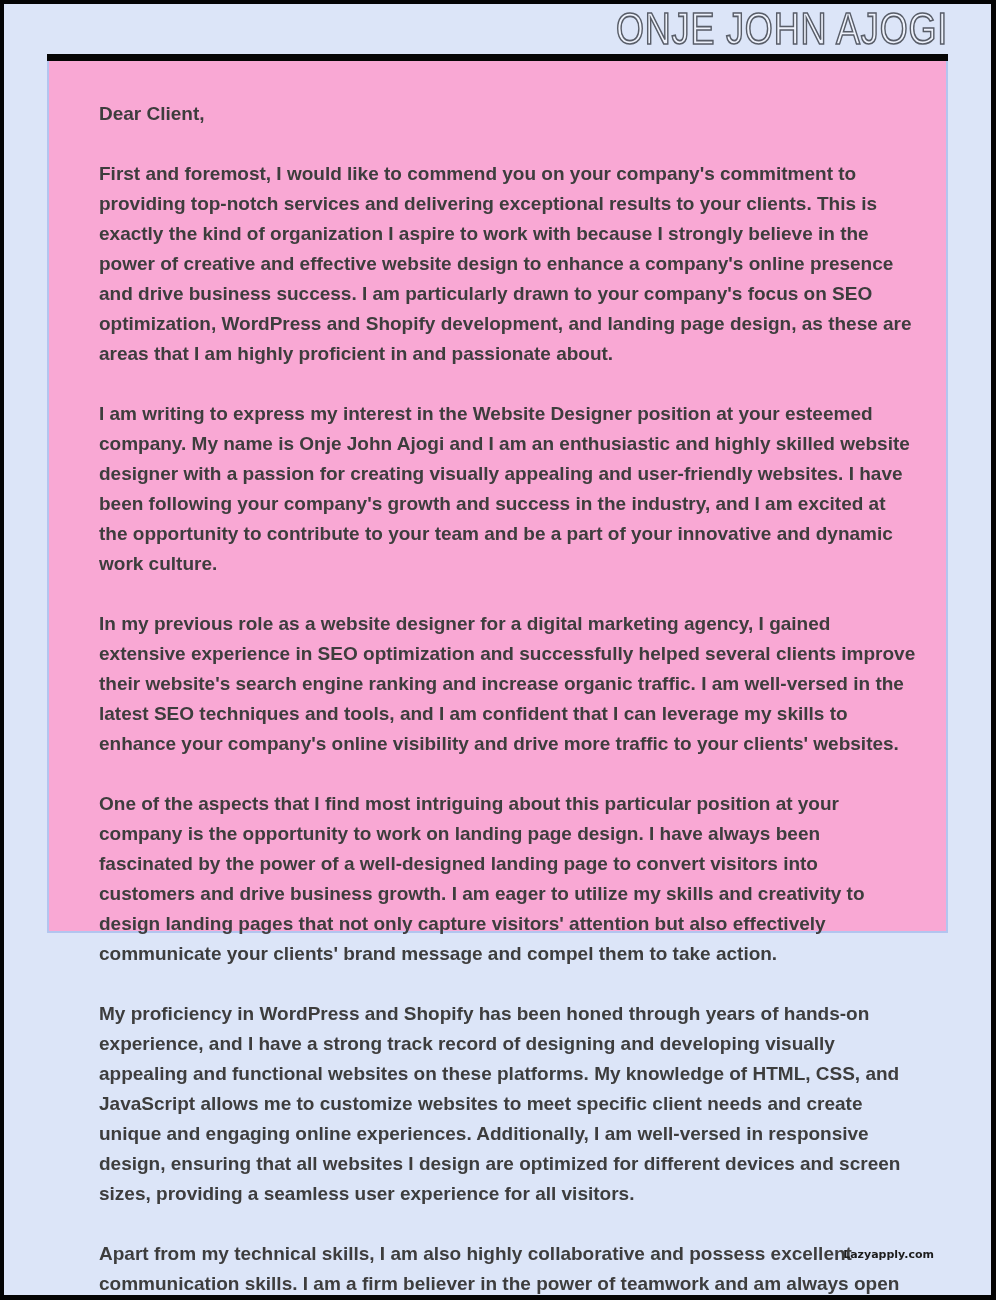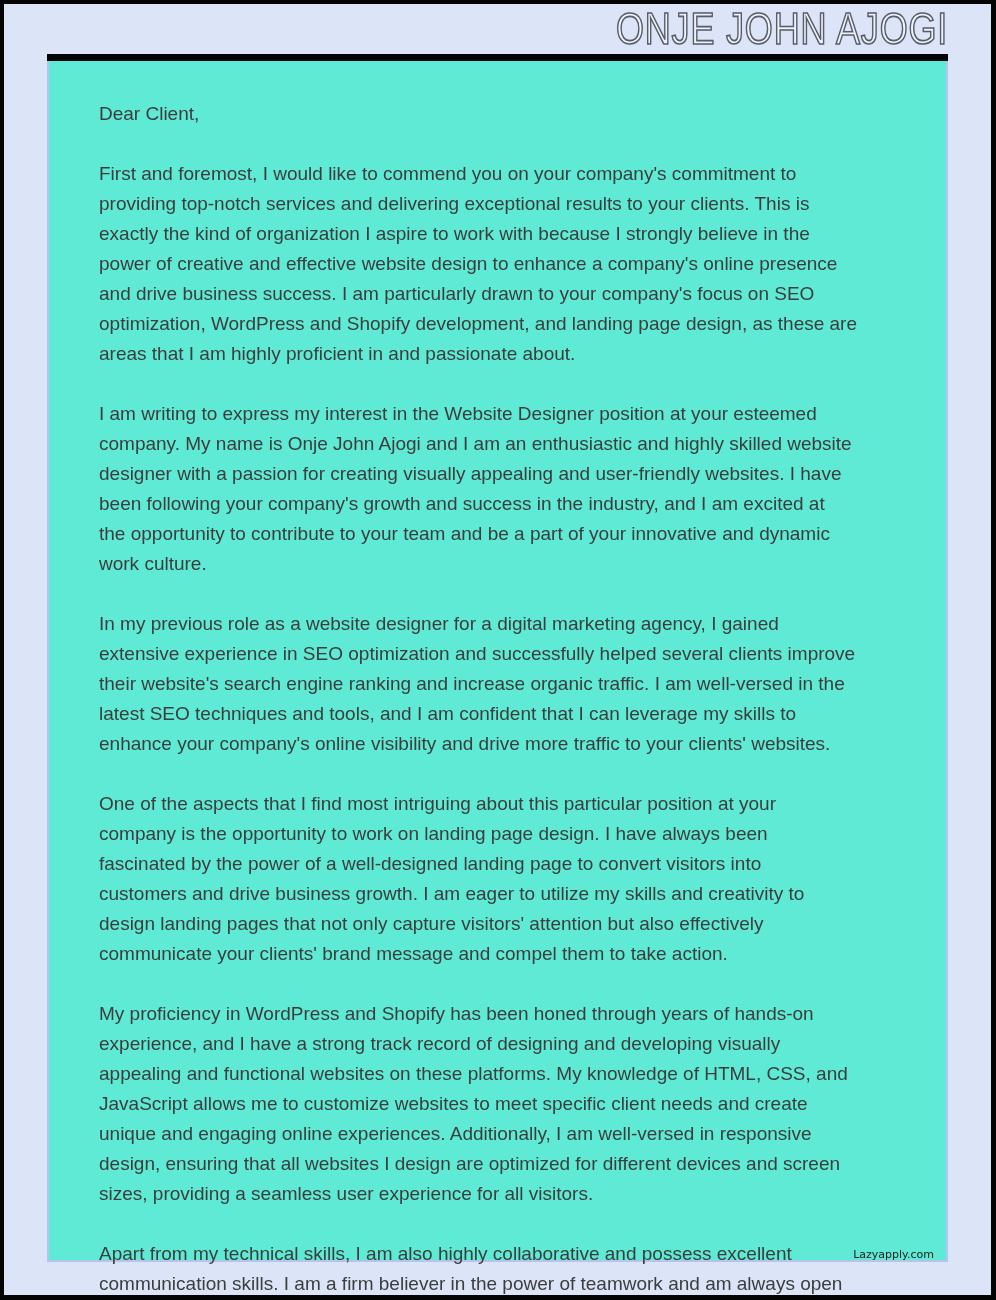--- a/index.html
+++ b/index.html
@@ -54,27 +54,28 @@
     background: var(--rule, #060606);
     z-index: 3;
   }
 
   
   .page {
     position: absolute;
     left: 47px;
     top: 61px;
     width: 901px;
-    height: 1201px;
+    height: 872px;
     box-sizing: border-box;
-    background: #5eead4;
+    background: #f9a8d4;
     border-left: 2px solid var(--pageBorder, #b3c5ef);
     border-right: 2px solid var(--pageBorder, #b3c5ef);
     border-bottom: 2px solid var(--pageBorder, #b3c5ef);
     z-index: 2;
+    font-weight: bold;
   }
 
   .letter-body {
     padding: 38px 30px 0 50px;
     font-size: 19px;
     line-height: 30px;
     color: var(--text, #3d3d3d);
     letter-spacing: 0;
   }
 

